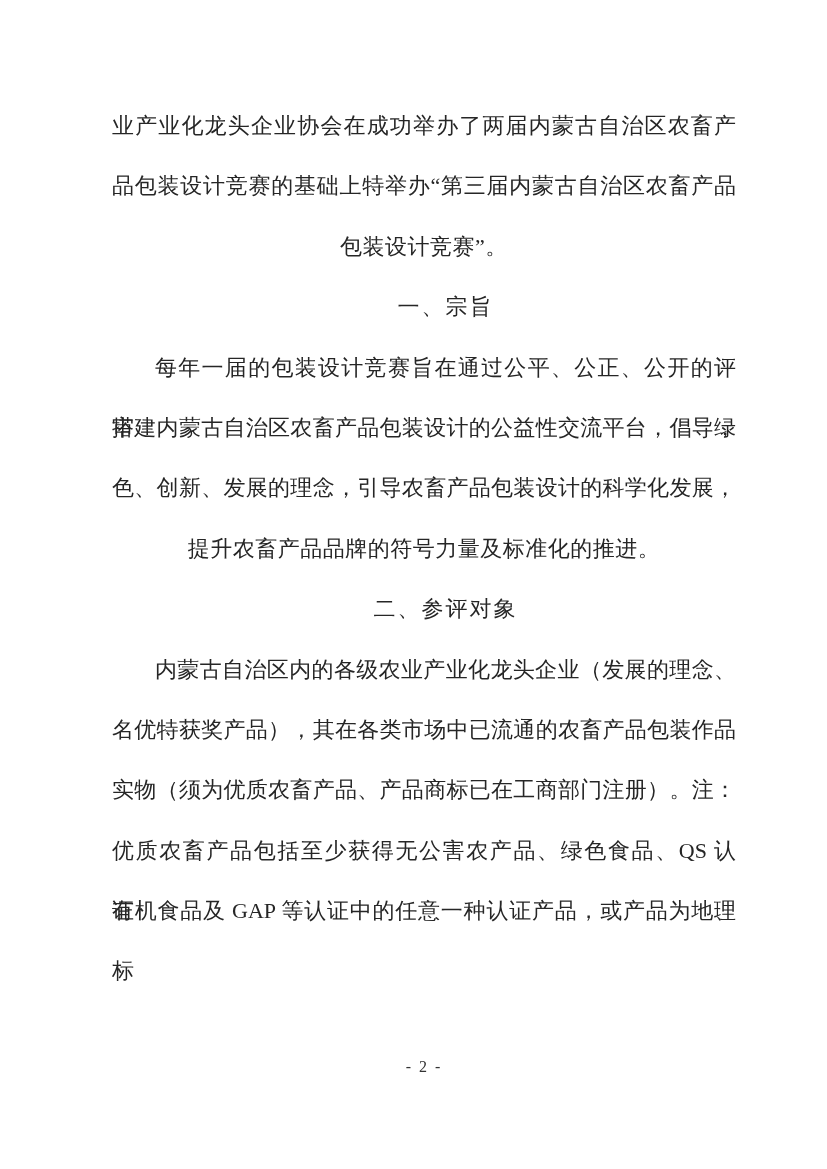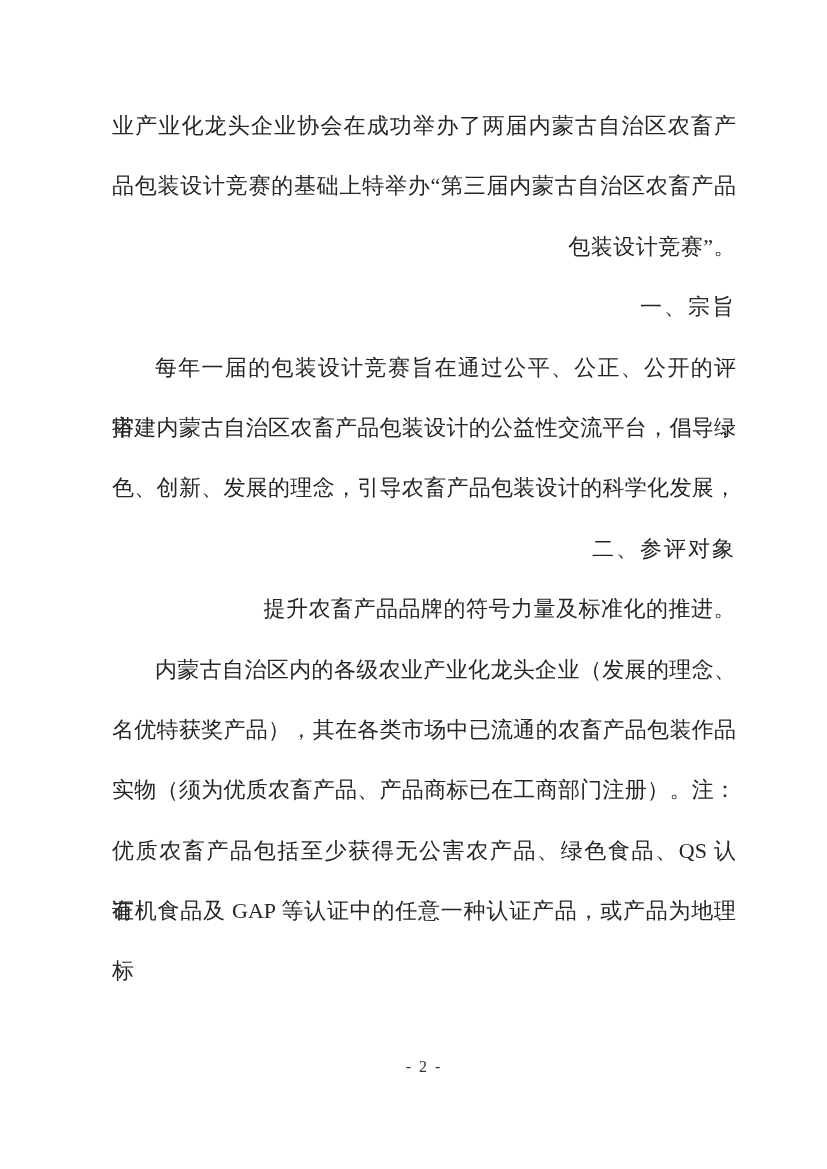--- a/index.html
+++ b/index.html
@@ -21,21 +21,21 @@
     top: 96px;
     width: 624px;
     color: #262626;
   }
   .line {
     height: 60.4px;
     line-height: 60.4px;
     font-size: 22px;
     letter-spacing: 0.5px;
     white-space: nowrap;
-    text-align: right;
+    text-align: center;
     color: #262626;
   }
   .line.justify {
     white-space: normal;
     text-align: justify;
     text-align-last: justify;
     letter-spacing: 0;
   }
   .line.indent {
     text-indent: 43px;
@@ -63,22 +63,22 @@
 <div class="page">
   <div class="content">
     <div>
         <div class="line justify">业产业化龙头企业协会在成功举办了两届内蒙古自治区农畜产</div>
         <div class="line justify">品包装设计竞赛的基础上特举办“第三届内蒙古自治区农畜产品</div>
         <div class="line">包装设计竞赛”。</div>
         <div class="line heading indent">一、宗旨</div>
         <div class="line justify indent">每年一届的包装设计竞赛旨在通过公平、公正、公开的评审，</div>
         <div class="line justify">搭建内蒙古自治区农畜产品包装设计的公益性交流平台，倡导绿</div>
         <div class="line justify">色、创新、发展的理念，引导农畜产品包装设计的科学化发展，</div>
+        <div class="line">提升农畜产品品牌的符号力量及标准化的推进。</div>
         <div class="line heading indent">二、参评对象</div>
-        <div class="line">提升农畜产品品牌的符号力量及标准化的推进。</div>
         <div class="line justify indent">内蒙古自治区内的各级农业产业化龙头企业（发展的理念、</div>
         <div class="line justify">名优特获奖产品），其在各类市场中已流通的农畜产品包装作品</div>
         <div class="line justify">实物（须为优质农畜产品、产品商标已在工商部门注册）。注：</div>
         <div class="line justify">优质农畜产品包括至少获得无公害农产品、绿色食品、QS 认证、</div>
         <div class="line justify">有机食品及 GAP 等认证中的任意一种认证产品，或产品为地理标</div>
       </div>
   </div>
   <div class="page-number">- 2 -</div>
 </div>
 

